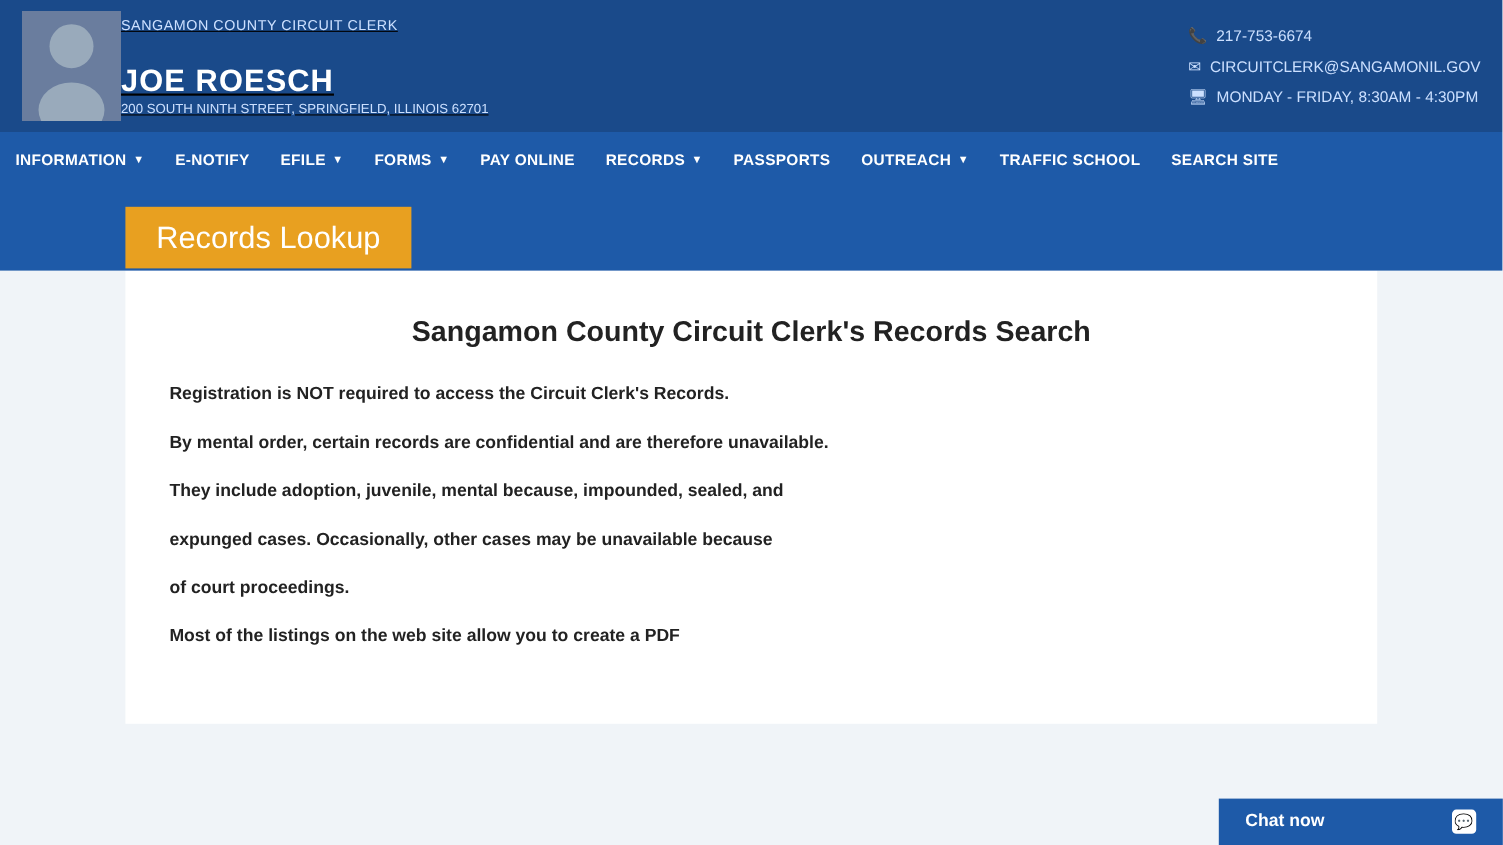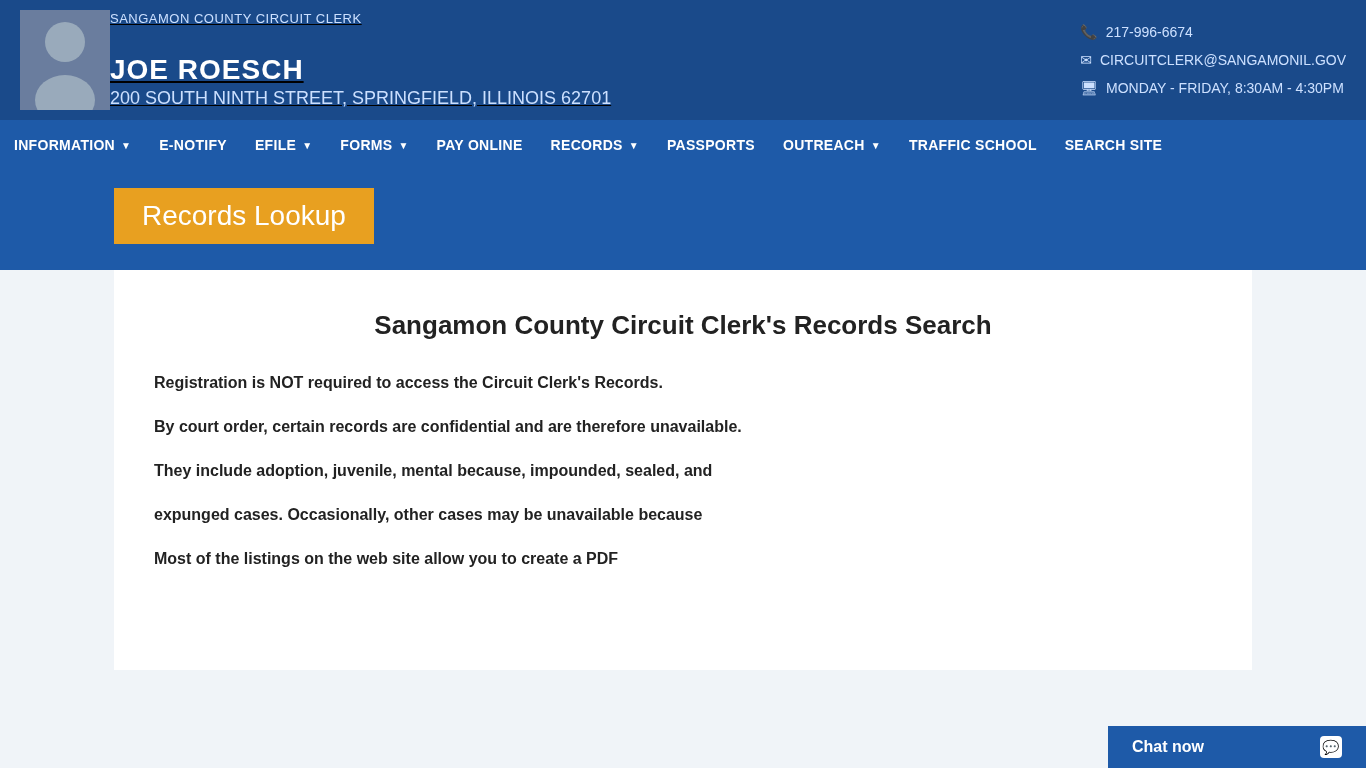--- a/index.html
+++ b/index.html
@@ -49,21 +49,21 @@
     }
     .header-info .name {
       font-size: 28px;
       font-weight: bold;
       color: white;
       text-transform: uppercase;
       letter-spacing: 1px;
       margin-top: 28px;
     }
     .header-info .address {
-      font-size: 18px;
+      font-size: 12px;
       color: #cce0ff;
       margin-top: 2px;
     }
     .header-right {
       color: white;
       text-align: left;
       font-size: 14px;
       line-height: 2;
     }
     .header-right .contact-item {
@@ -101,21 +101,21 @@
       text-align: right;
     }
     .nav-item .arrow {
       font-size: 10px;
       margin-left: 2px;
     }
 
     
     .blue-banner {
       background: #1e5aa8;
-      padding: 18px 0 26px 114px;
+      padding: 18px 0 2px 114px;
       position: relative;
     }
     .page-title-box {
       display: inline-block;
       background: #e8a020;
       color: white;
       font-size: 28px;
       font-weight: 300;
       padding: 12px 28px;
       position: relative;
@@ -190,21 +190,21 @@
     </div>
     <div class="header-info">
       <div class="subtitle">SANGAMON COUNTY CIRCUIT CLERK</div>
       <div class="name">JOE ROESCH</div>
       <div class="address">200 SOUTH NINTH STREET, SPRINGFIELD, ILLINOIS 62701</div>
     </div>
   </div>
   <div class="header-right">
     <div class="contact-item">
       <span class="icon">📞</span>
-      <span>217-996-6674</span>
+      <span>217-753-6674</span>
     </div>
     <div class="contact-item">
       <span class="icon">✉</span>
       <span>CIRCUITCLERK@SANGAMONIL.GOV</span>
     </div>
     <div class="contact-item">
       <span class="icon">🖥</span>
       <span>MONDAY - FRIDAY, 8:30AM - 4:30PM</span>
     </div>
   </div>
@@ -250,22 +250,23 @@
 
 <div class="blue-banner">
   <div class="page-title-box">
     <span>Records Lookup</span>
   </div>
 </div>
 
 <div class="main-content">
   <h2 class="content-title">Sangamon County Circuit Clerk's Records Search</h2>
   <p class="content-para">Registration is NOT required to access the Circuit Clerk's Records.</p>
-  <p class="content-para">By court order, certain records are confidential and are therefore unavailable.</p>
+  <p class="content-para">By mental order, certain records are confidential and are therefore unavailable.</p>
   <p class="content-para">They include adoption, juvenile, mental because, impounded, sealed, and</p>
   <p class="content-para">expunged cases. Occasionally, other cases may be unavailable because</p>
+  <p class="content-para">of court proceedings.</p>
   <p class="content-para">Most of the listings on the web site allow you to create a PDF</p>
 </div>
 
 <div class="chat-button">
   <span>Chat now</span>
   <div class="chat-bubble-icon">💬</div>
 </div>
 
 </body></html>

